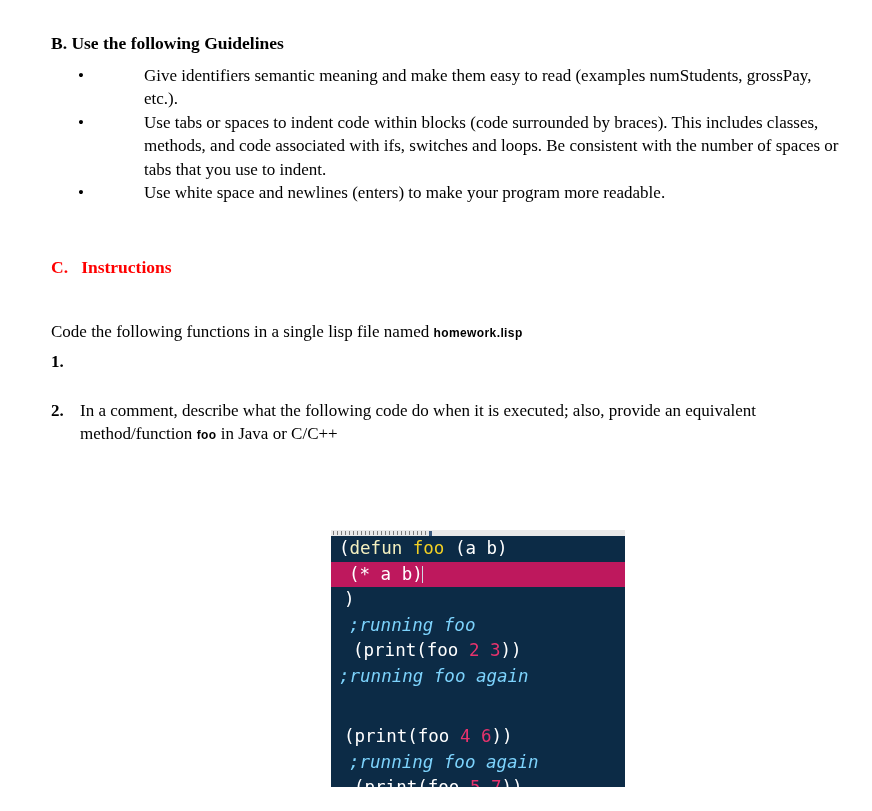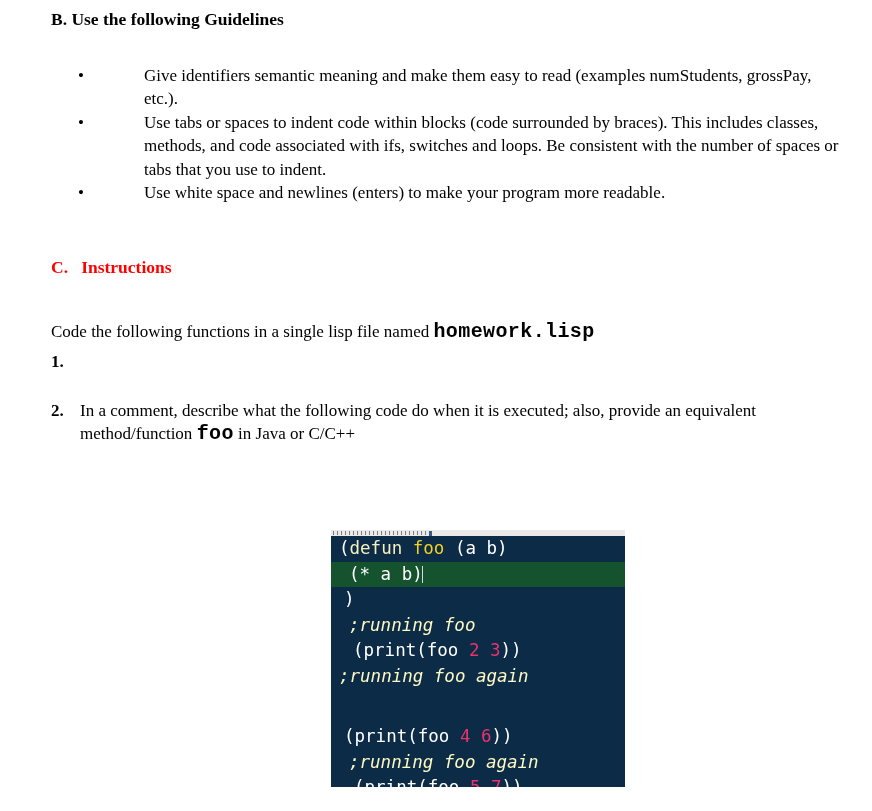--- a/index.html
+++ b/index.html
@@ -33,21 +33,21 @@
     color: #000000;
     white-space: pre;
   }
   .section-heading.red {
     color: #ff0000;
   }
 
   #heading-b {
     position: absolute;
     left: 51px;
-    top: 9px;
+    top: 33px;
   }
 
   #heading-c {
     position: absolute;
     left: 51px;
     top: 257px;
   }
 
   
   #guidelines-list {
@@ -83,23 +83,23 @@
   #instructions-intro {
     position: absolute;
     left: 51px;
     top: 303px;
     width: 780px;
     font-size: 17px;
     line-height: 23.4px;
   }
 
   .mono-bold {
-    font-family: Liberation Mono, monospace;
+    font-family: Liberation Sans, sans-serif;
     font-weight: bold;
-    font-size: 20px;
+    font-size: 12px;
     letter-spacing: 0.4px;
   }
 
   
   #tasks-list {
     position: absolute;
     left: 51px;
     top: 350px;
     width: 790px;
     margin: 0;
@@ -177,29 +177,29 @@
     position: relative;
     height: 25.5px;
     line-height: 25.5px;
     font-size: 17.5px;
     white-space: pre;
     color: #ffffff;
     padding-left: 8px;
     box-sizing: border-box;
   }
   .code-line.highlight {
-    background: #14532d;
+    background: #be185d;
   }
 
   .tok-paren   { color: #ffffff; }
   .tok-keyword { color: #f4f0c0; }
   .tok-fname   { color: #f2d024; }
   .tok-symbol  { color: #ffffff; }
   .tok-number  { color: #e8336d; }
-  .tok-comment { color: #fef9c3; font-style: italic; }
+  .tok-comment { color: #7dd3fc; font-style: italic; }
 
   
   .caret {
     display: inline-block;
     width: 1px;
     height: 17px;
     background: #cfd8e3;
     vertical-align: -3px;
     margin: 0 -1px;
   }

